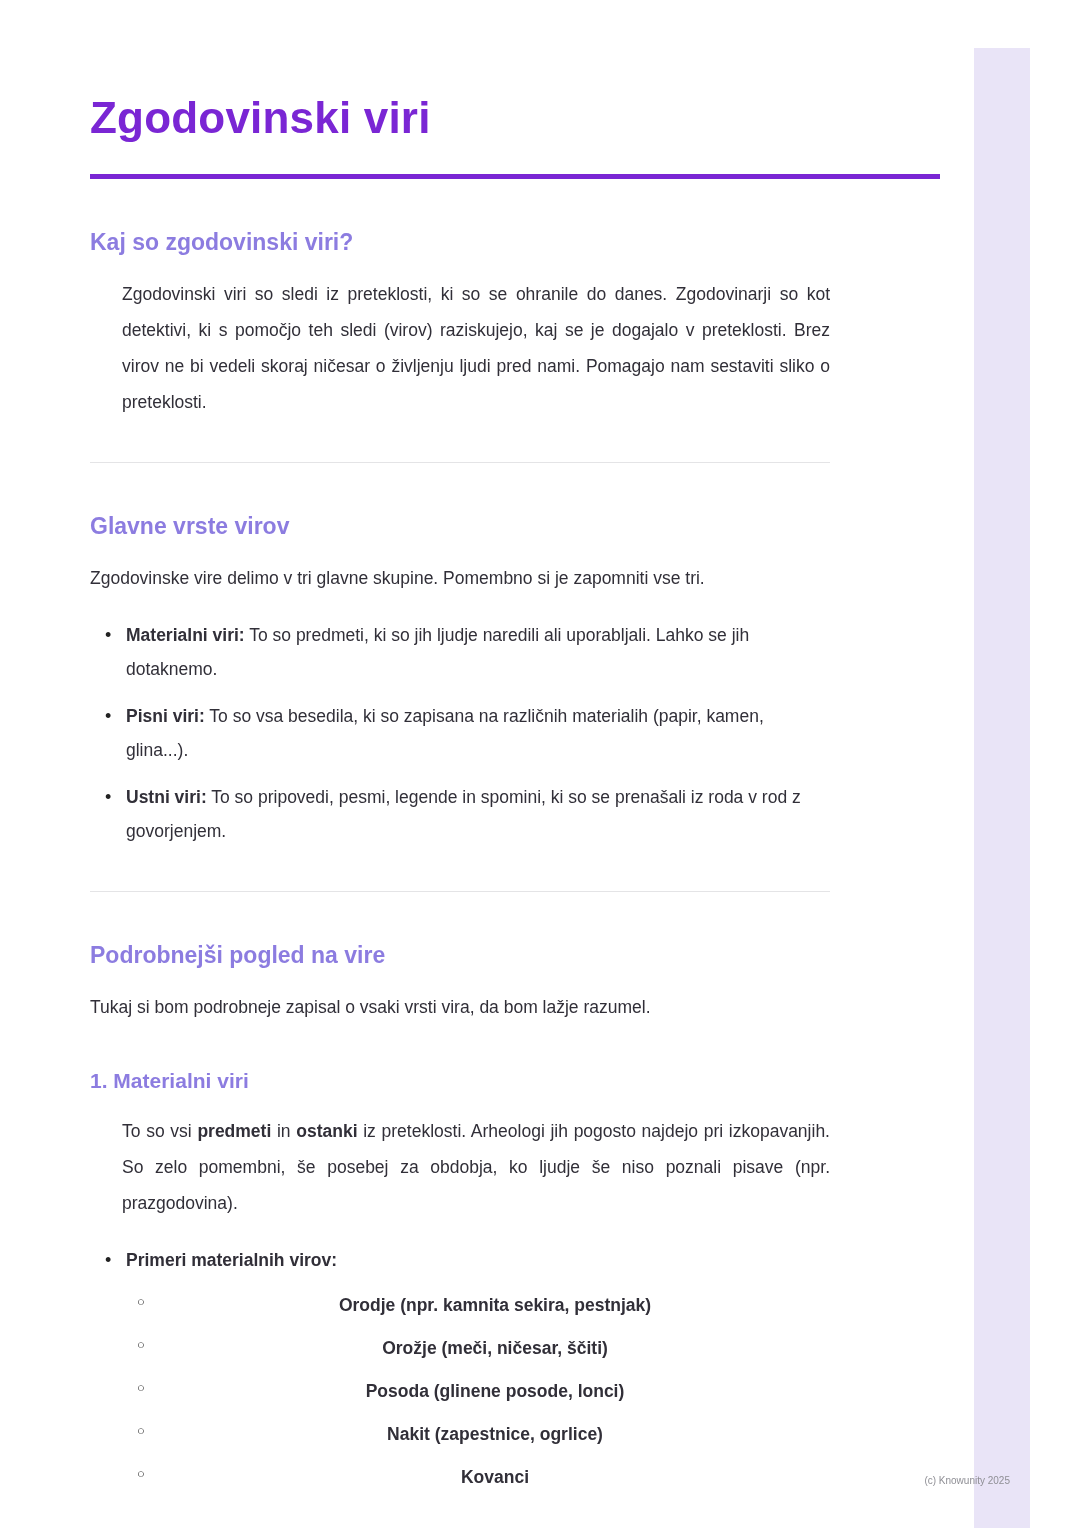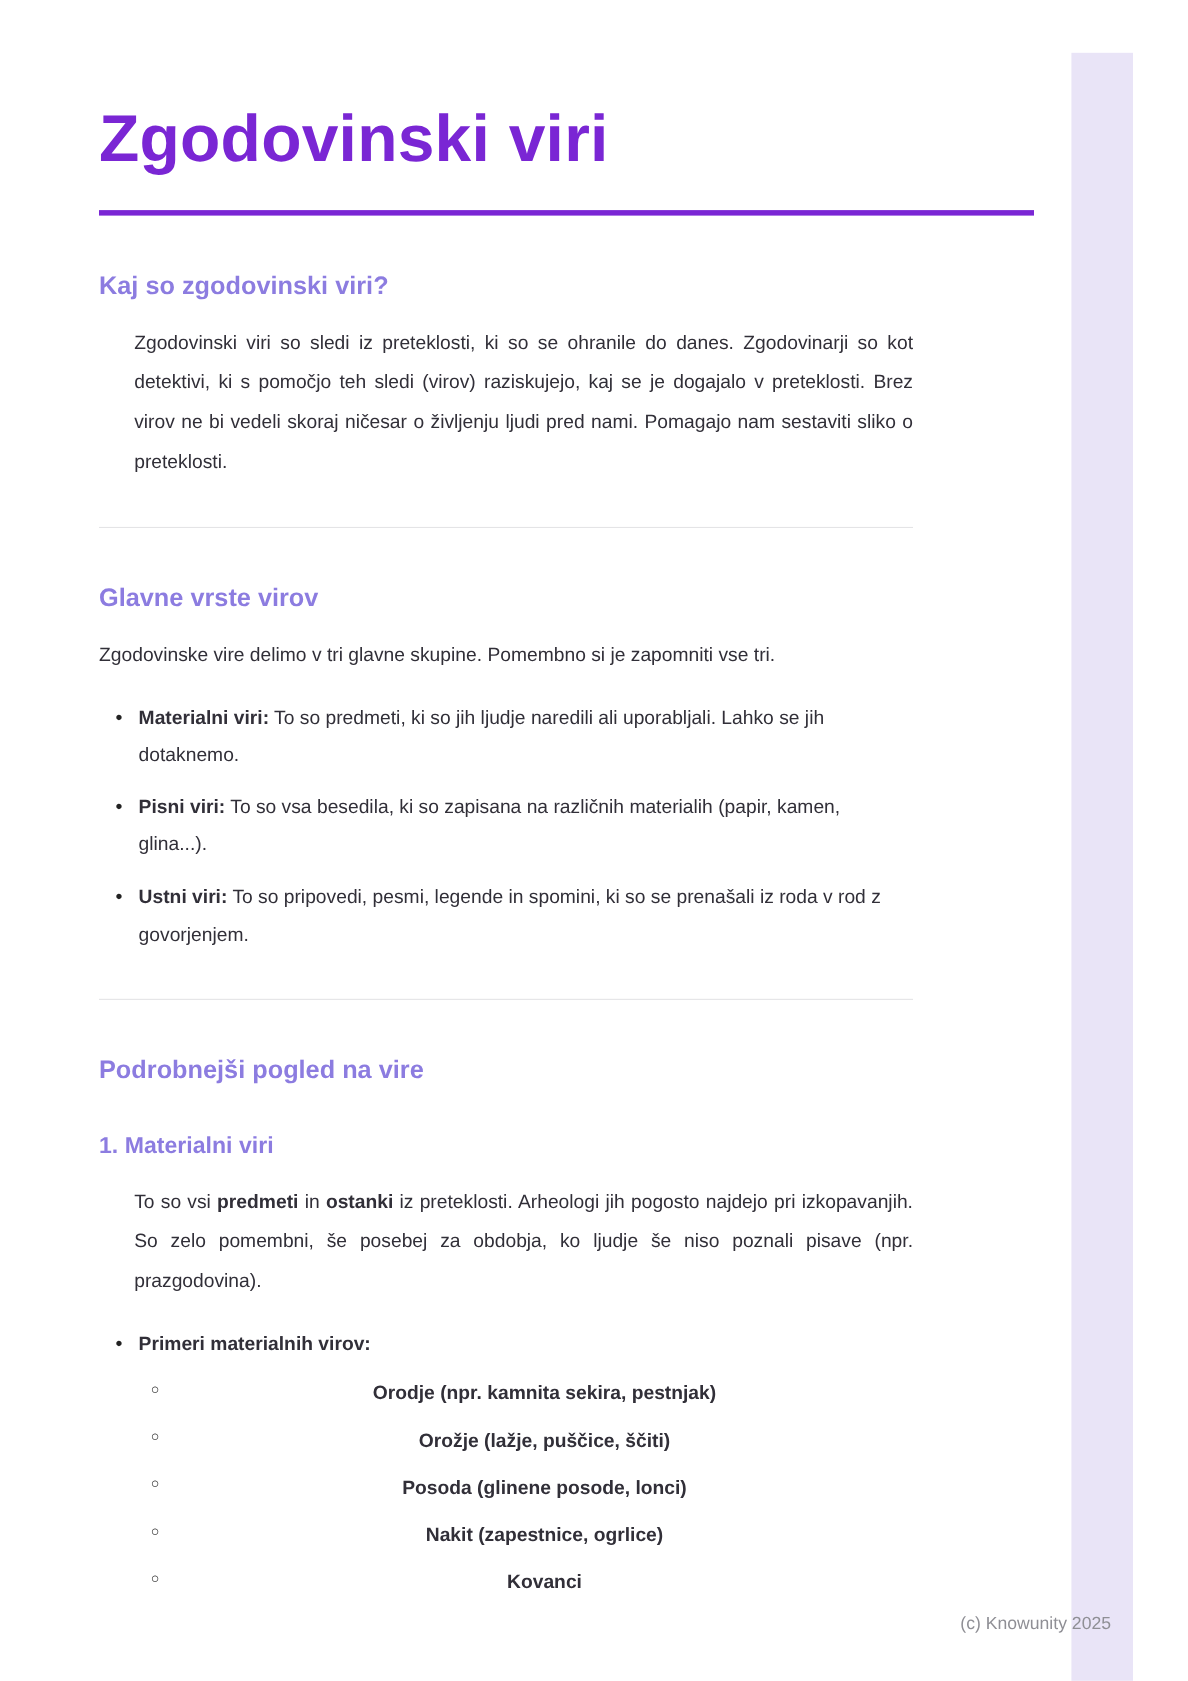--- a/index.html
+++ b/index.html
@@ -28,21 +28,21 @@
     height: calc(100% - 48px);
     background: var(--band);
   }
   .content {
     position: relative;
     width: 740px;
     margin-left: 90px;
     padding-top: 94px;
   }
   h1.page-title {
-    font-size: 60px;
+    font-size: 44px;
     line-height: 1.08;
     font-weight: 800;
     color: var(--accent_dark);
     letter-spacing: 0.2px;
   }
   .title-rule {
     width: 850px;
     height: 5px;
     background: var(--accent_dark);
     margin-top: 32px;
@@ -109,21 +109,21 @@
     left: -23px;
     top: 1px;
     color: #222;
     font-size: 13px;
   }
   strong { font-weight: 700; }
   .footer-note {
     position: absolute;
     right: 70px;
     bottom: 42px;
-    font-size: 16px;
+    font-size: 10px;
     color: var(--footer_text);
   }
 </style>
 </head>
 <body>
 
 <div class="side-band"></div>
 
 <main class="content">
 
@@ -144,30 +144,31 @@
         <li><strong>Materialni viri:</strong> To so predmeti, ki so jih ljudje naredili ali uporabljali. Lahko se jih dotaknemo.</li>
         <li><strong>Pisni viri:</strong> To so vsa besedila, ki so zapisana na različnih materialih (papir, kamen, glina...).</li>
         <li><strong>Ustni viri:</strong> To so pripovedi, pesmi, legende in spomini, ki so se prenašali iz roda v rod z govorjenjem.</li>
       </ul>
   </section>
 
   <hr class="divider">
 
   <section>
     <h2 class="section-heading">Podrobnejši pogled na vire</h2>
+    <p class="body-text">Tukaj si bom podrobneje zapisal o vsaki vrsti vira, da bom lažje razumel.</p>
 
     <h3 class="subsection-heading">1. Materialni viri</h3>
     <p class="body-text justify">To so vsi <strong>predmeti</strong> in <strong>ostanki</strong> iz preteklosti. Arheologi jih pogosto najdejo pri izkopavanjih. So zelo pomembni, še posebej za obdobja, ko ljudje še niso poznali pisave (npr. prazgodovina).</p>
 
     <ul class="bullet-list">
       <li>
         <strong>Primeri materialnih virov:</strong>
         <ul class="sub-list">
             <li>Orodje (npr. kamnita sekira, pestnjak)</li>
-            <li>Orožje (lažje, puščice, ščiti)</li>
+            <li>Orožje (meči, ničesar, ščiti)</li>
             <li>Posoda (glinene posode, lonci)</li>
             <li>Nakit (zapestnice, ogrlice)</li>
             <li>Kovanci</li>
           </ul>
       </li>
     </ul>
   </section>
 
 </main>
 

